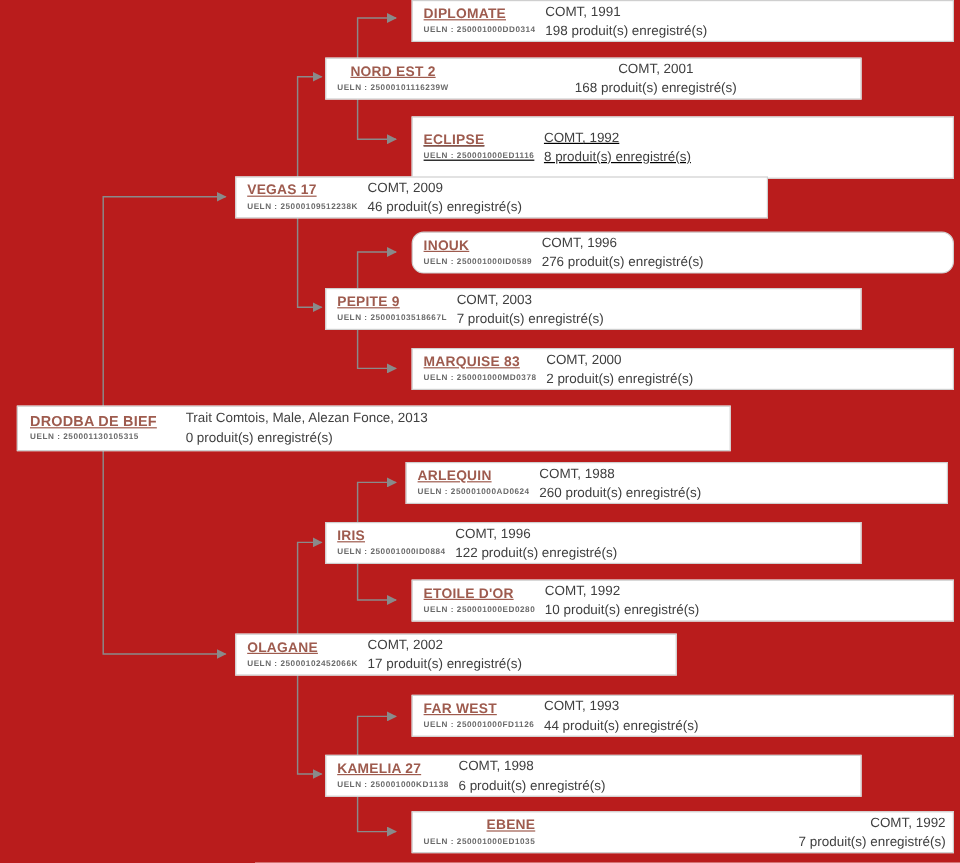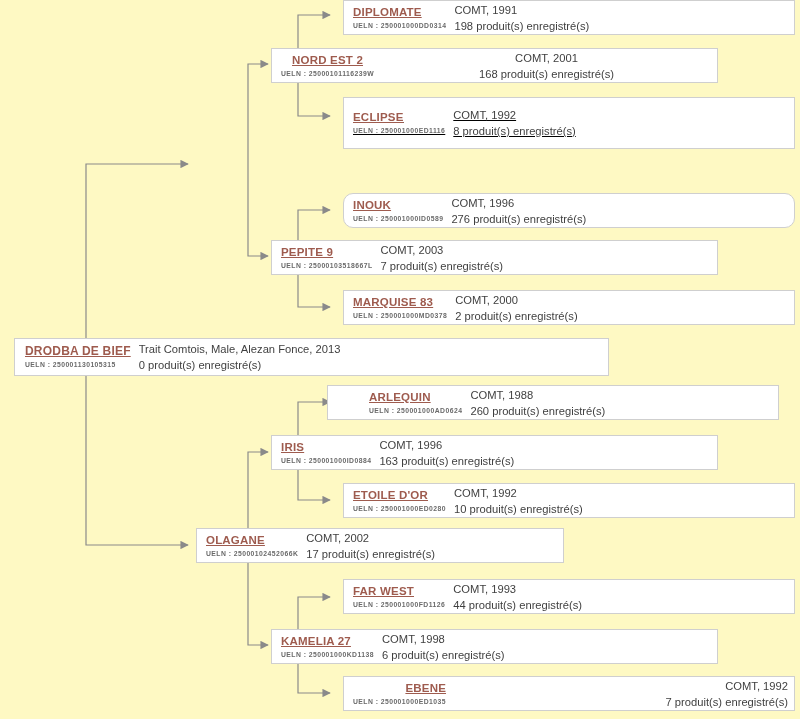--- a/index.html
+++ b/index.html
@@ -10,21 +10,21 @@
   body {
     font-family: "Liberation Sans", sans-serif;
     -webkit-font-smoothing: antialiased;
   }
 
   #pedigree {
     position: relative;
     width: 800px;
     height: 719px;
     overflow: hidden;
-    background: #fef9c3;
+    background: #b91c1c;
   }
 
   
   #connectors {
     position: absolute;
     left: 0;
     top: 0;
     width: 800px;
     height: 719px;
     pointer-events: none;
@@ -165,20 +165,30 @@
     <div class="node-id">
       <span class="node-name">ECLIPSE</span>
       <span class="node-ueln">UELN : 250001000ED1116</span>
     </div>
     <div class="node-info">
       <span class="node-line">COMT, 1992</span>
       <span class="node-line">8 produit(s) enregistré(s)</span>
     </div>
   </div>
 
+  <div class="node g1" style="left:196px; top:147px; width:444px; height:35px;">
+    <div class="node-id">
+      <span class="node-name">VEGAS 17</span>
+      <span class="node-ueln">UELN : 25000109512238K</span>
+    </div>
+    <div class="node-info">
+      <span class="node-line">COMT, 2009</span>
+      <span class="node-line">46 produit(s) enregistré(s)</span>
+    </div>
+  </div>
 
   <div class="node g3" style="left:343px; top:193px; width:452px; height:35px;border-radius:10px;">
     <div class="node-id">
       <span class="node-name">INOUK</span>
       <span class="node-ueln">UELN : 250001000ID0589</span>
     </div>
     <div class="node-info">
       <span class="node-line">COMT, 1996</span>
       <span class="node-line">276 produit(s) enregistré(s)</span>
     </div>
@@ -199,50 +209,50 @@
     <div class="node-id">
       <span class="node-name">MARQUISE 83</span>
       <span class="node-ueln">UELN : 250001000MD0378</span>
     </div>
     <div class="node-info">
       <span class="node-line">COMT, 2000</span>
       <span class="node-line">2 produit(s) enregistré(s)</span>
     </div>
   </div>
 
-  <div class="node root" style="left:14px; top:338px; width:595px; height:38px;">
+  <div class="node root" style="left:14px; top:338px; width:595px; height:38px;gap:16px;">
     <div class="node-id">
       <span class="node-name">DRODBA DE BIEF</span>
       <span class="node-ueln">UELN : 250001130105315</span>
     </div>
     <div class="node-info">
       <span class="node-line">Trait Comtois, Male, Alezan Fonce, 2013</span>
       <span class="node-line">0 produit(s) enregistré(s)</span>
     </div>
   </div>
 
-  <div class="node g3" style="left:327px; top:385px; width:452px; height:35px;padding-left:32px;">
+  <div class="node g3" style="left:338px; top:385px; width:452px; height:35px;">
     <div class="node-id">
       <span class="node-name">ARLEQUIN</span>
       <span class="node-ueln">UELN : 250001000AD0624</span>
     </div>
     <div class="node-info">
       <span class="node-line">COMT, 1988</span>
       <span class="node-line">260 produit(s) enregistré(s)</span>
     </div>
   </div>
 
   <div class="node g2" style="left:271px; top:435px; width:447px; height:35px;">
     <div class="node-id">
       <span class="node-name">IRIS</span>
       <span class="node-ueln">UELN : 250001000ID0884</span>
     </div>
     <div class="node-info">
       <span class="node-line">COMT, 1996</span>
-      <span class="node-line">163 produit(s) enregistré(s)</span>
+      <span class="node-line">122 produit(s) enregistré(s)</span>
     </div>
   </div>
 
   <div class="node g3" style="left:343px; top:483px; width:452px; height:35px;">
     <div class="node-id">
       <span class="node-name">ETOILE D'OR</span>
       <span class="node-ueln">UELN : 250001000ED0280</span>
     </div>
     <div class="node-info">
       <span class="node-line">COMT, 1992</span>

